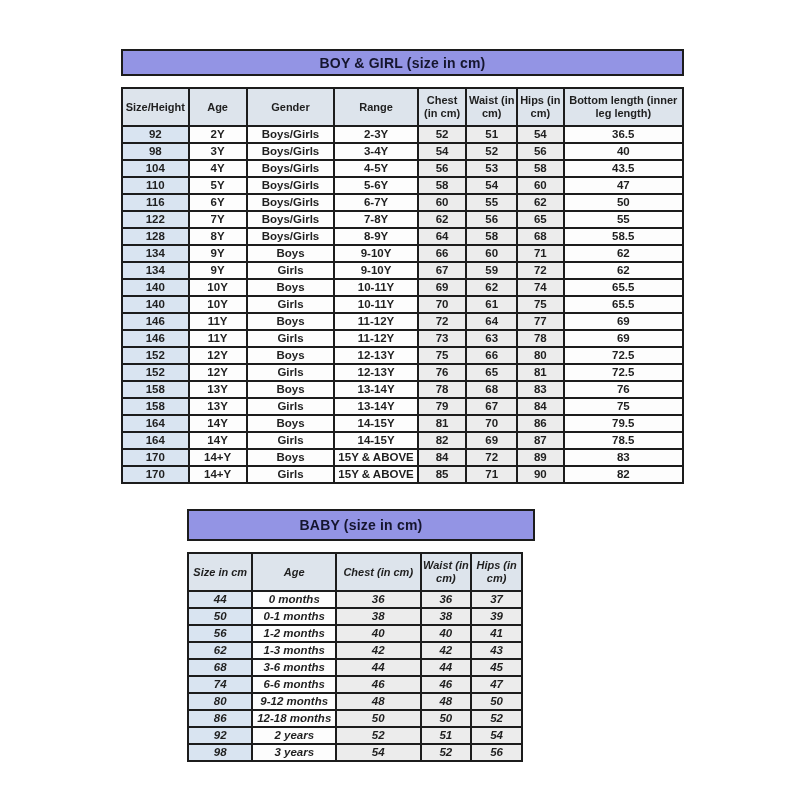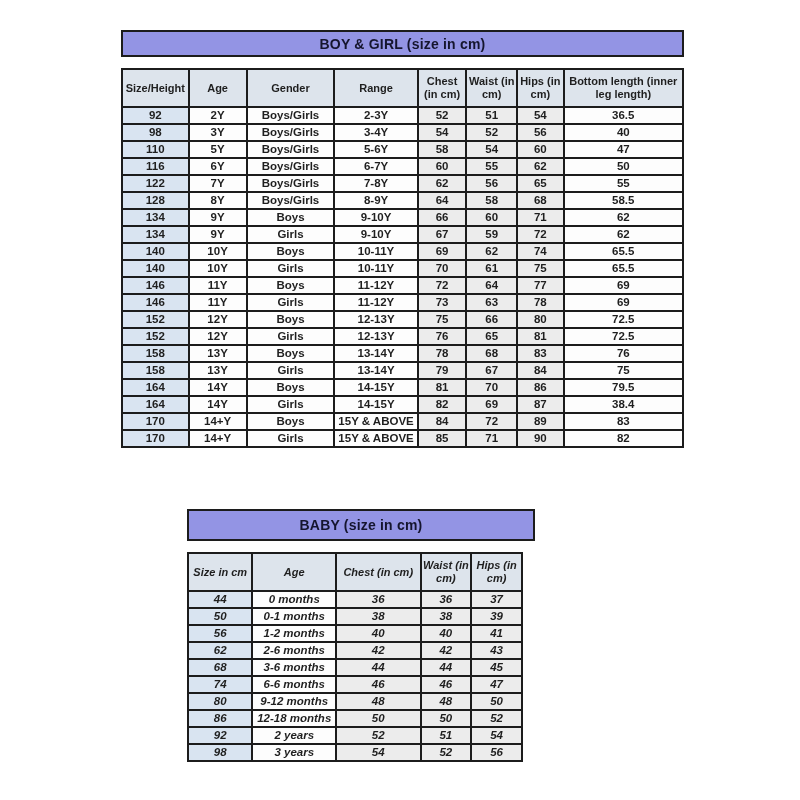--- a/index.html
+++ b/index.html
@@ -23,21 +23,21 @@
   .band{
     background:var(--title-band-bg);
     border:2px solid var(--grid-border);
     color:var(--title-band-text);
     font-weight:700;
     text-align:center;
     display:flex;align-items:center;justify-content:center;
     font-size:14px;
     letter-spacing:.2px;
   }
-  .t1 .band{height:23px;}
+  .t1 .band{height:23px;margin-top:19px;}
   .t2 .band{height:28px;}
   table{
     border-collapse:collapse;
     table-layout:fixed;
     margin-top:11px;
   }
   th,td{
     border:2px solid var(--grid-border);
     text-align:center;
     vertical-align:middle;
@@ -105,20 +105,30 @@
           <td class="c-first">98</td>
           <td>3Y</td>
           <td>Boys/Girls</td>
           <td>3-4Y</td>
           <td class="c-gray">54</td>
           <td class="c-gray">52</td>
           <td class="c-gray">56</td>
           <td>40</td>
         </tr>
         <tr>
+          <td class="c-first">104</td>
+          <td>4Y</td>
+          <td>Boys/Girls</td>
+          <td>4-5Y</td>
+          <td class="c-gray">56</td>
+          <td class="c-gray">53</td>
+          <td class="c-gray">58</td>
+          <td>43.5</td>
+        </tr>
+        <tr>
           <td class="c-first">110</td>
           <td>5Y</td>
           <td>Boys/Girls</td>
           <td>5-6Y</td>
           <td class="c-gray">58</td>
           <td class="c-gray">54</td>
           <td class="c-gray">60</td>
           <td>47</td>
         </tr>
         <tr>
@@ -262,21 +272,21 @@
           <td>79.5</td>
         </tr>
         <tr>
           <td class="c-first">164</td>
           <td>14Y</td>
           <td>Girls</td>
           <td>14-15Y</td>
           <td class="c-gray">82</td>
           <td class="c-gray">69</td>
           <td class="c-gray">87</td>
-          <td>38.4</td>
+          <td>78.5</td>
         </tr>
         <tr>
           <td class="c-first">170</td>
           <td>14+Y</td>
           <td>Boys</td>
           <td>15Y &amp; ABOVE</td>
           <td class="c-gray">84</td>
           <td class="c-gray">72</td>
           <td class="c-gray">89</td>
           <td>83</td>
@@ -331,21 +341,21 @@
         </tr>
         <tr>
           <td class="c-first">56</td>
           <td>1-2 months</td>
           <td class="c-gray">40</td>
           <td class="c-gray">40</td>
           <td class="c-gray">41</td>
         </tr>
         <tr>
           <td class="c-first">62</td>
-          <td>2-6 months</td>
+          <td>1-3 months</td>
           <td class="c-gray">42</td>
           <td class="c-gray">42</td>
           <td class="c-gray">43</td>
         </tr>
         <tr>
           <td class="c-first">68</td>
           <td>3-6 months</td>
           <td class="c-gray">44</td>
           <td class="c-gray">44</td>
           <td class="c-gray">45</td>

